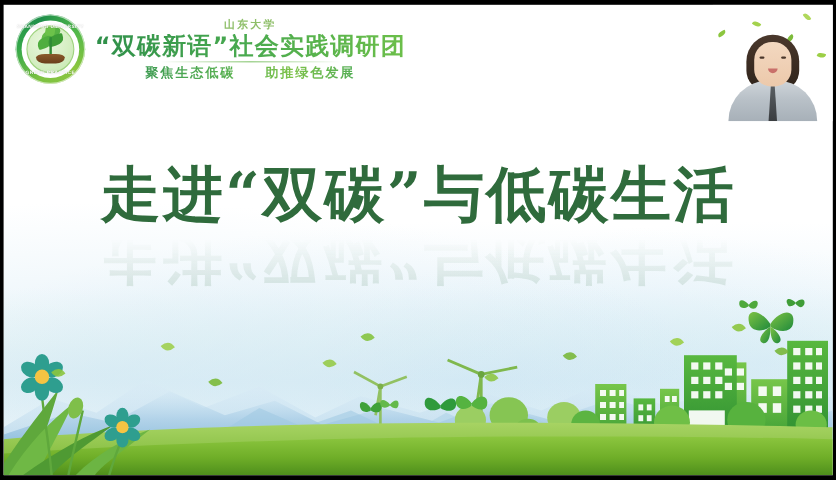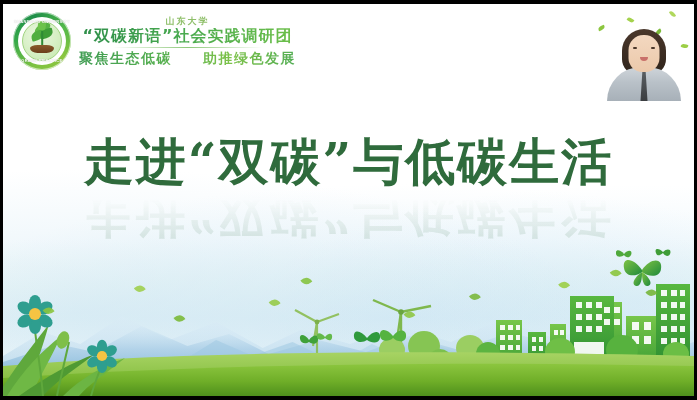--- a/index.html
+++ b/index.html
@@ -69,32 +69,32 @@
   }
   .logo .arc-top{top:7px;}
   .logo .arc-bot{bottom:7px;}
 
   .org{display:flex;flex-direction:column;align-items:center;line-height:1;}
   .org .uni{
     font-size:9px;color:#8fbf6a;font-weight:bold;letter-spacing:2px;
     margin-bottom:2px;font-family:"DejaVu Sans",sans-serif;
   }
   .org .team{
-    font-size:16px;font-weight:bold;letter-spacing:1px;
+    font-size:20px;font-weight:bold;letter-spacing:1px;
     background:linear-gradient(90deg,#2f8f4a 0%,#47a84f 45%,#6cbf4a 100%);
     -webkit-background-clip:text;background-clip:text;color:transparent;
     font-family:"DejaVu Sans",sans-serif;
     text-shadow:none;
   }
   .org .rule{
     width:150px;height:1px;margin:3px 0 3px;
     background:linear-gradient(90deg,rgba(120,190,110,0),#8ec97a,rgba(120,190,110,0));
   }
   .org .slogan{
-    font-size:14px;font-weight:bold;letter-spacing:1.5px;
+    font-size:11px;font-weight:bold;letter-spacing:1.5px;
     background:linear-gradient(90deg,#3f9c52 0%,#59b152 40%,#7dc24a 70%,#53ad55 100%);
     -webkit-background-clip:text;background-clip:text;color:transparent;
     font-family:"DejaVu Sans",sans-serif;
   }
 
   
   .cam{
     position:absolute;right:0px;top:0px;width:100px;height:97px;
     background:#ffffff;overflow:hidden;
   }

